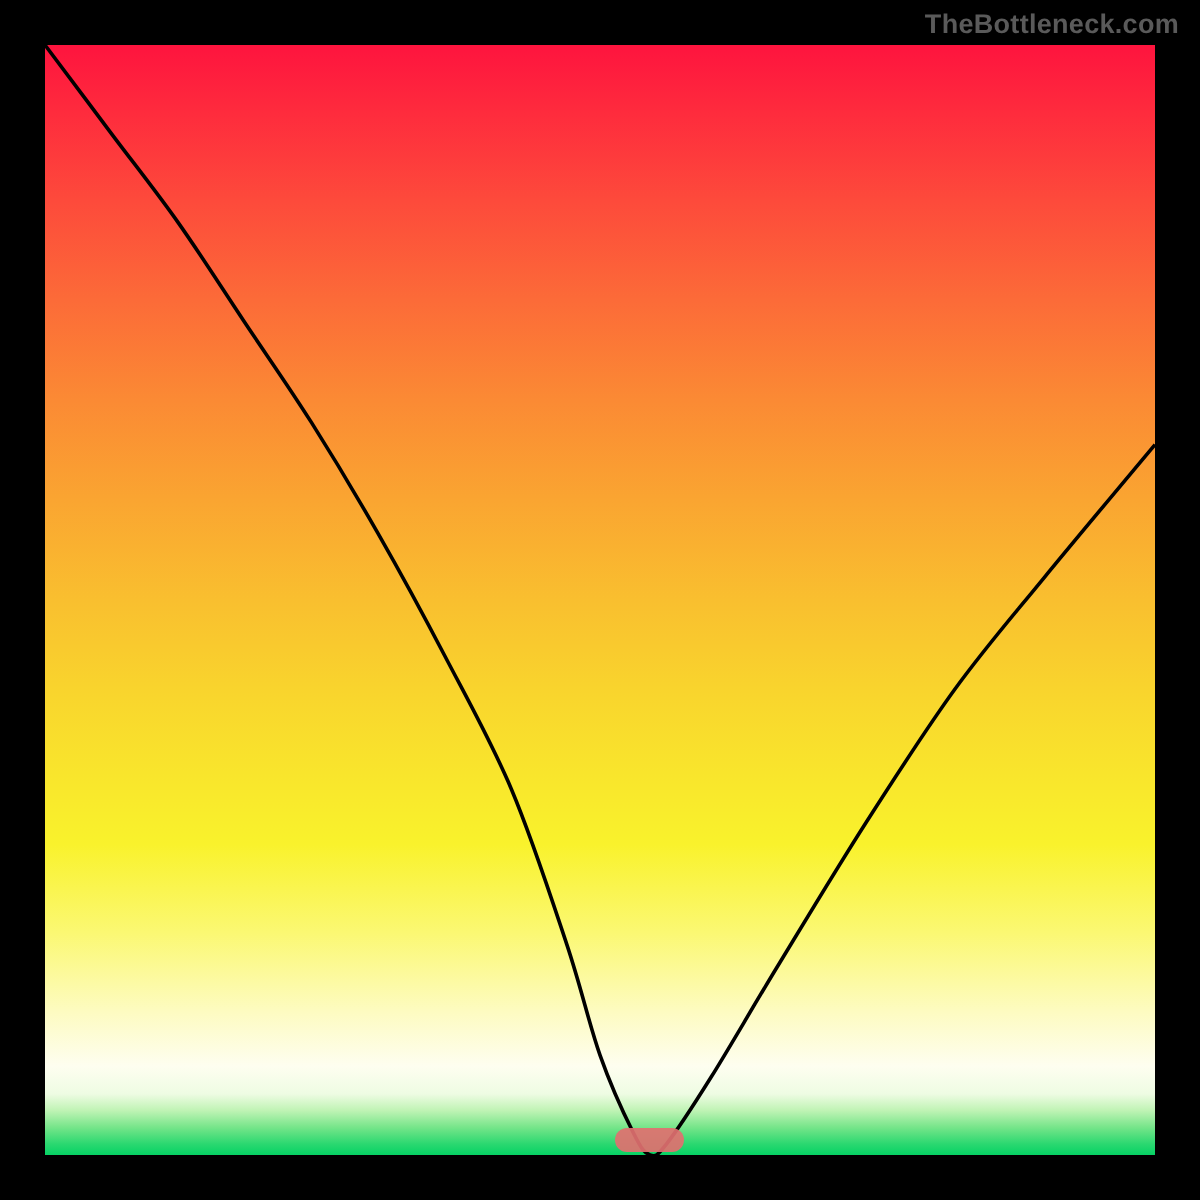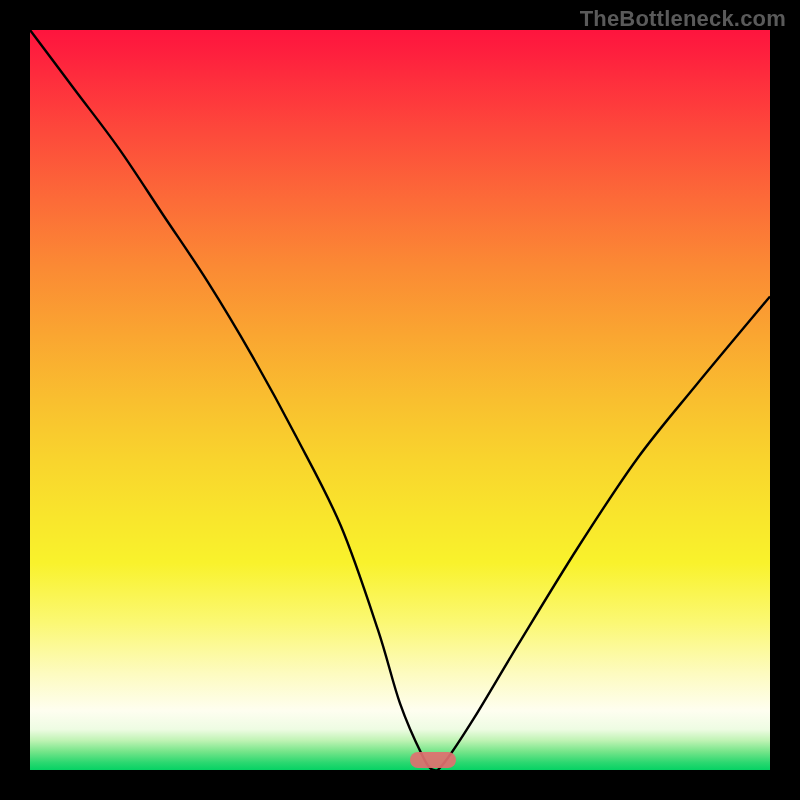--- a/index.html
+++ b/index.html
@@ -14,21 +14,21 @@
   .frame {
     position: relative;
     width: 800px;
     height: 800px;
     background: #000;
   }
   .watermark {
     position: absolute;
     top: 6px;
     right: 14px;
-    font-size: 22px;
+    font-size: 18px;
     font-weight: 600;
     color: #5a5a5a;
     letter-spacing: 0.2px;
     user-select: none;
   }
   .plot-area {
     position: absolute;
     left: 30px;
     top: 30px;
     width: 740px;

